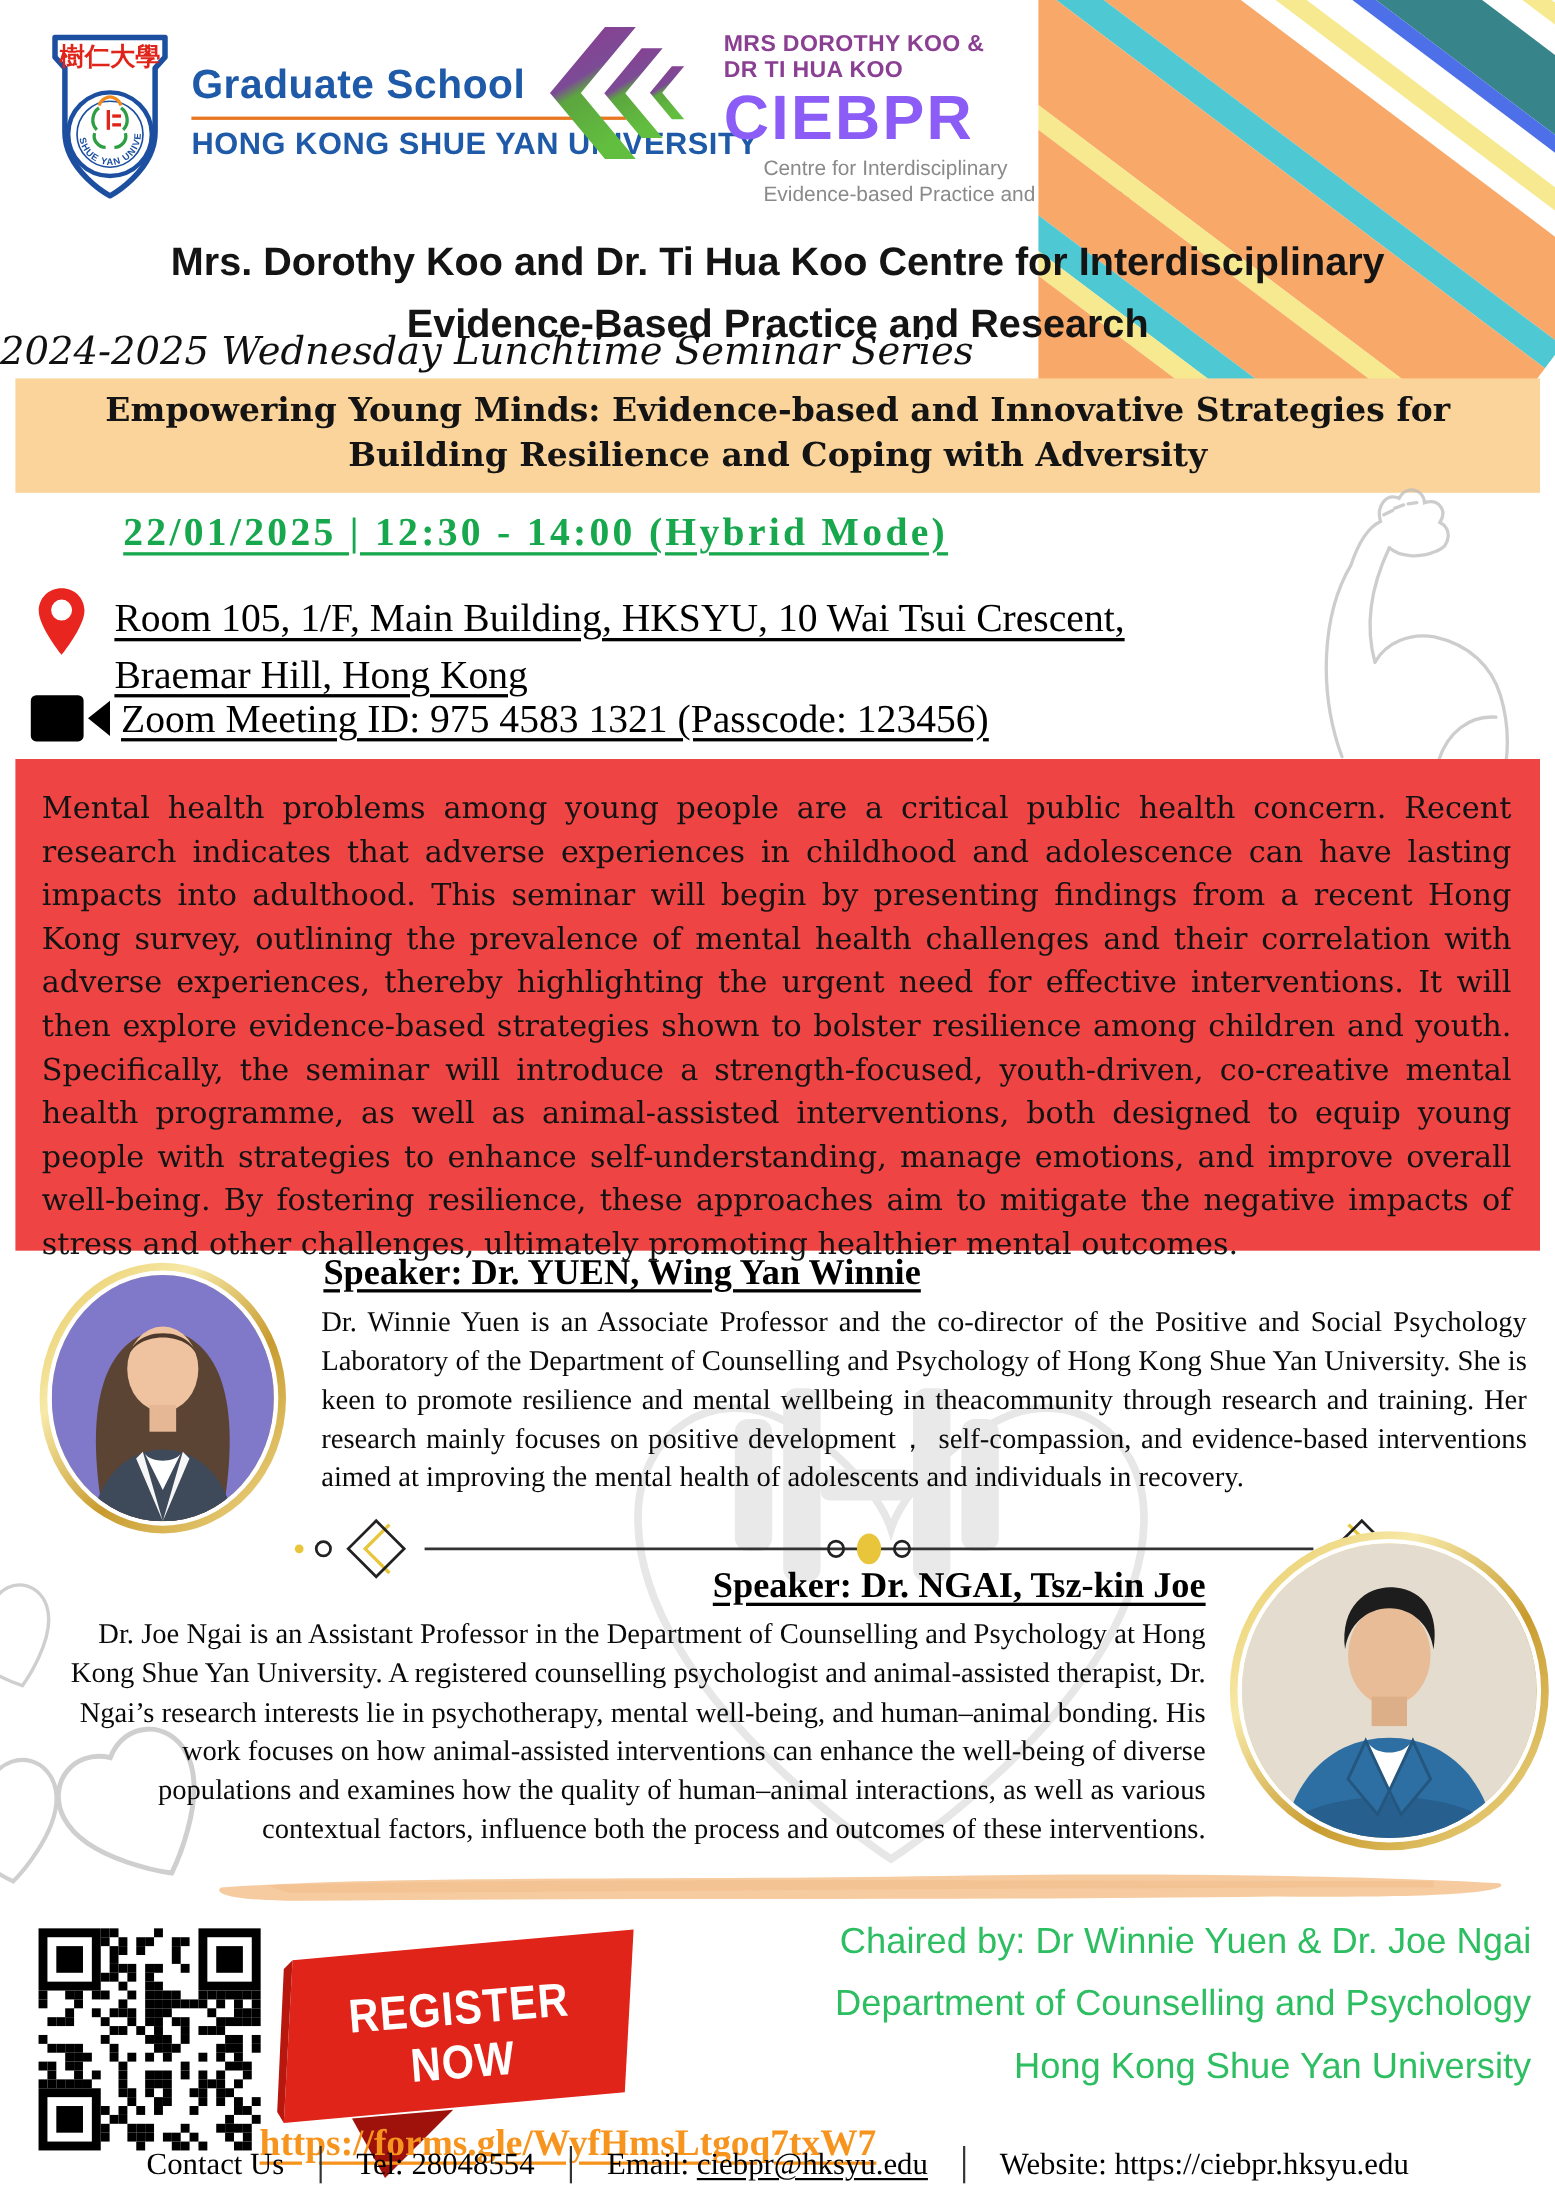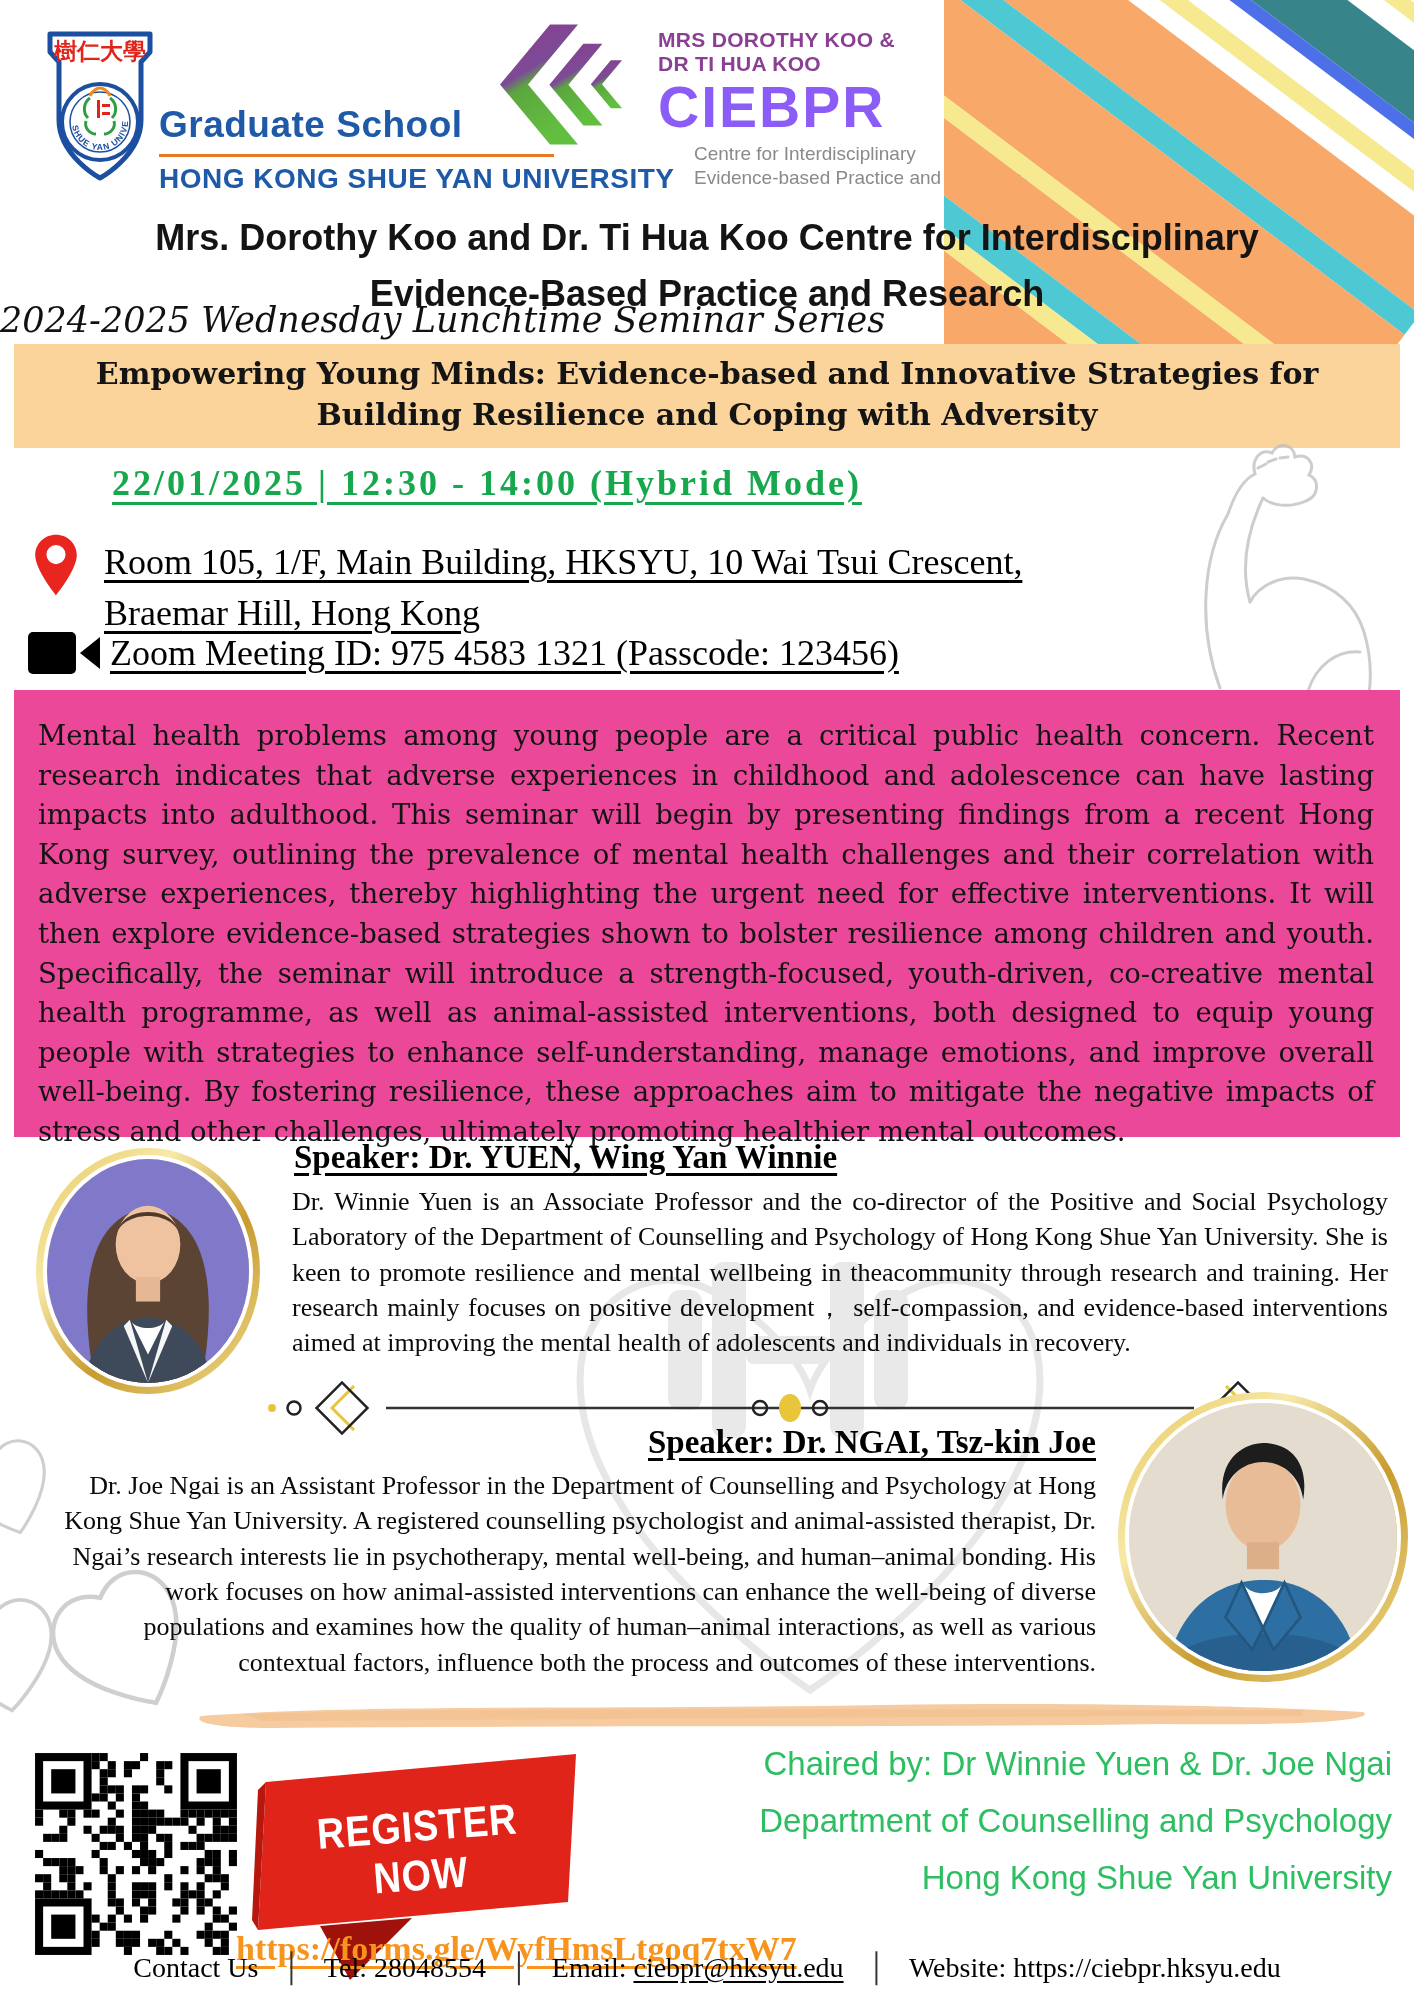--- a/index.html
+++ b/index.html
@@ -4,21 +4,21 @@
 <style>
   html,body{margin:0;padding:0;}
   body{
     width:1414px;height:2000px;position:relative;background:#ffffff;
     font-family:"Liberation Sans",sans-serif;overflow:hidden;
   }
   .abs{position:absolute;}
 
   
   .seal{left:40px;top:26px;width:120px;height:160px;}
-  .gs-block{left:159px;top:56px;margin-top:48px;}
+  .gs-block{left:174px;top:56px;}
   .gs-line1{font-size:37px;font-weight:600;color:#1E5AA8;letter-spacing:0.5px;}
   .gs-rule{width:395px;border-top:3px solid #E87722;margin:8px 0 6px 0;}
   .gs-line2{font-size:28px;font-weight:700;color:#1E5AA8;letter-spacing:0.5px;}
   .ciebpr-block{left:498px;top:20px;display:flex;gap:30px;}
   .chevrons{width:130px;height:135px;}
   .ciebpr-text{padding-top:8px;}
   .patron{font-size:21px;font-weight:700;color:#8B3F92;line-height:1.15;letter-spacing:0.3px;}
   .acronym{font-size:57px;font-weight:700;color:#8b5cf6;letter-spacing:2px;line-height:1.05;margin:2px 0 4px 0;}
   .ciebpr-sub{font-size:19px;color:#8A8A8A;line-height:1.25;margin-left:36px;}
   .stripes{right:0;top:0;width:470px;height:380px;}
@@ -38,21 +38,21 @@
   .pin{left:30px;top:532px;width:52px;height:66px;}
   .loc-text{left:104px;top:537px;width:1060px;font-family:"Liberation Serif",serif;
     font-size:36px;color:#000;line-height:1.42;}
   .loc-text span{text-decoration:underline;text-underline-offset:6px;}
   .cam{left:26px;top:628px;width:76px;height:50px;}
   .zoom-text{left:110px;top:632px;font-family:"Liberation Serif",serif;font-size:36px;color:#000;
     text-decoration:underline;text-underline-offset:6px;}
   .arm{right:6px;top:438px;width:250px;height:265px;opacity:0.75;}
 
   
-  .abstract{top:690px;left:14px;right:14px;height:447px;background:#ec4899;box-sizing:border-box;
+  .abstract{top:690px;left:14px;right:14px;height:447px;background:#ef4444;box-sizing:border-box;
     padding:26px 26px 0 24px;}
   .abstract p{margin:0;font-family:"DejaVu Serif",serif;font-size:27.5px;color:#131313;
     line-height:1.44;text-align:justify;}
 
   
   .photo-ring{border-radius:50%;background:linear-gradient(135deg,#E5C558,#F7E9A8 30%,#C89B2E 60%,#F2DD90);
     padding:7px;box-sizing:border-box;z-index:2;}
   .photo-ring .inner{width:100%;height:100%;border-radius:50%;overflow:hidden;border:4px solid #fff;box-sizing:border-box;}
   .sp1-photo{left:36px;top:1148px;width:224px;height:246px;}
   .sp2-photo{left:1118px;top:1392px;width:290px;height:290px;}

